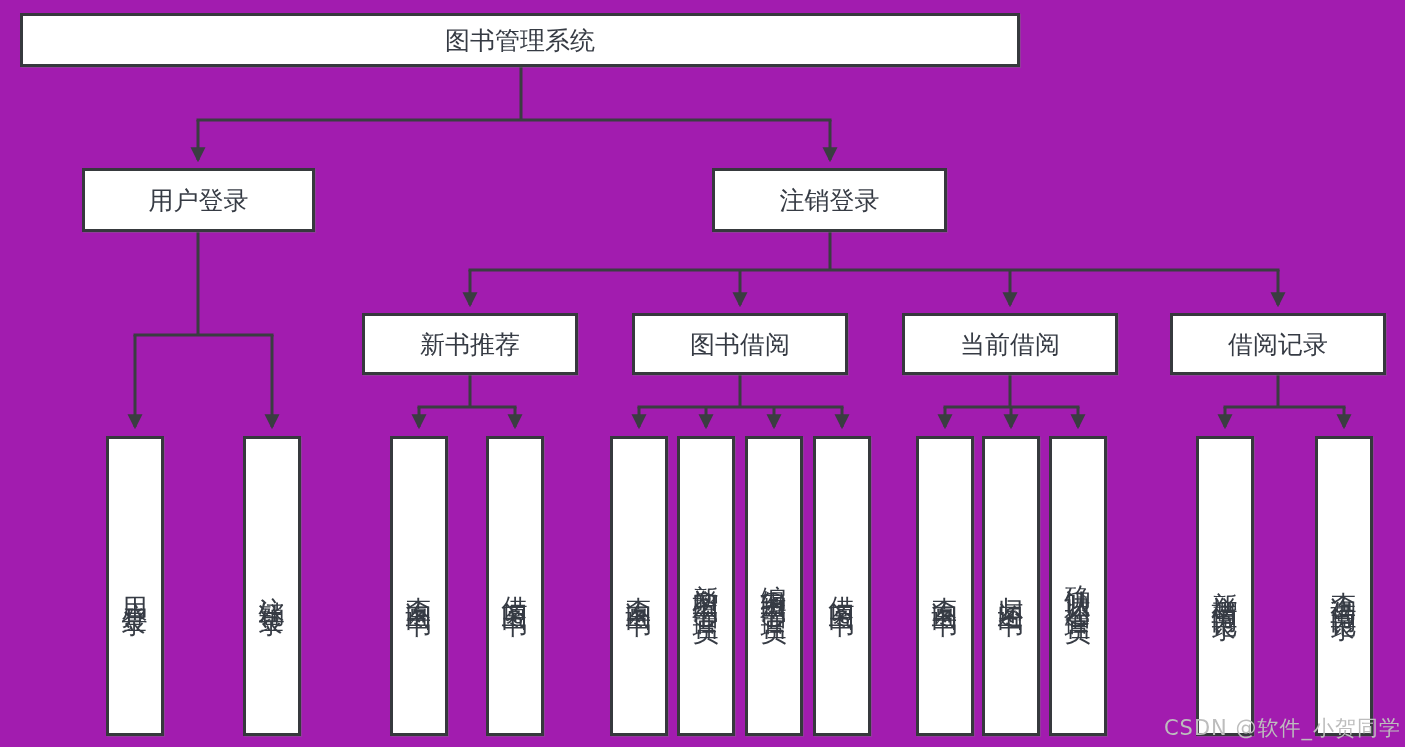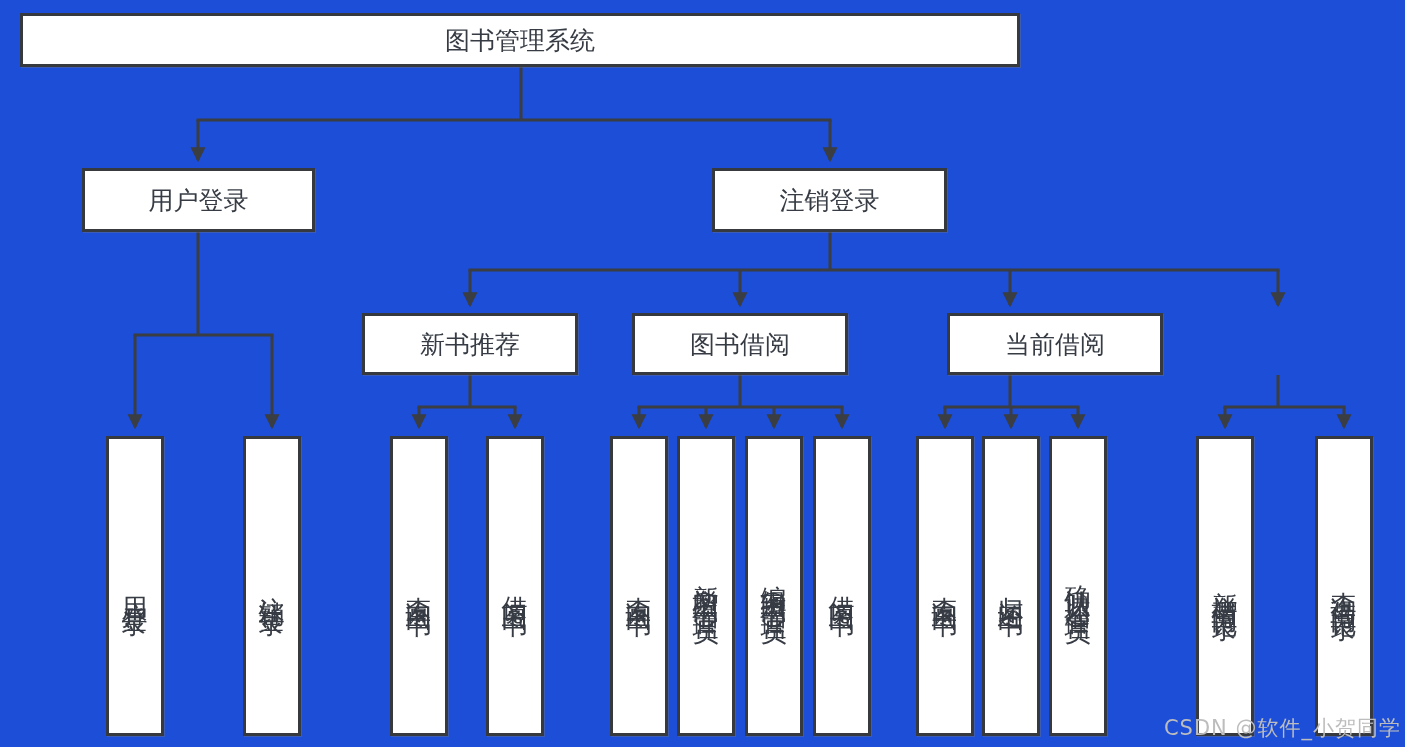--- a/index.html
+++ b/index.html
@@ -1,19 +1,19 @@
 <!DOCTYPE html>
 <html><head>
 <meta charset="utf-8">
 <style>
   html,body{margin:0;padding:0;background:#ffffff;}
   #stage{
     position:relative;
     width:1405px;height:747px;
-    background:#1d4ed8;
+    background:#a21caf;
     font-family:"DejaVu Sans","Liberation Sans",sans-serif;
     overflow:hidden;
   }
   #connectors{position:absolute;left:0;top:0;width:1405px;height:747px;}
   .box{
     position:absolute;
     box-sizing:border-box;
     background:#ffffff;
     border:3px solid #36393d;
     display:flex;
@@ -89,21 +89,22 @@
     </g>
   </svg>
 
   <div class="box" style="left:20px;top:13px;width:1000px;height:54px;">图书管理系统</div>
 
   <div class="box" style="left:82px;top:168px;width:233px;height:64px;">用户登录</div>
   <div class="box" style="left:712px;top:168px;width:235px;height:64px;">注销登录</div>
 
   <div class="box" style="left:362px;top:313px;width:216px;height:62px;font-family:Liberation Serif, serif;">新书推荐</div>
   <div class="box" style="left:632px;top:313px;width:216px;height:62px;">图书借阅</div>
-  <div class="box" style="left:947px;top:313px;width:216px;height:62px;">当前借阅</div>
+  <div class="box" style="left:902px;top:313px;width:216px;height:62px;">当前借阅</div>
+  <div class="box" style="left:1170px;top:313px;width:216px;height:62px;">借阅记录</div>
 
   <div class="box vbox" style="left:106px;top:436px;width:58px;height:300px;">用户登录</div>
   <div class="box vbox" style="left:243px;top:436px;width:58px;height:300px;">注销登录</div>
 
   <div class="box vbox" style="left:390px;top:436px;width:58px;height:300px;">查询图书</div>
   <div class="box vbox" style="left:486px;top:436px;width:58px;height:300px;">借阅图书</div>
 
   <div class="box vbox" style="left:610px;top:436px;width:58px;height:300px;">查询图书</div>
   <div class="box vbox" style="left:677px;top:436px;width:58px;height:300px;">新增图书（管理员）</div>
   <div class="box vbox" style="left:745px;top:436px;width:58px;height:300px;">编辑图书（管理员）</div>

